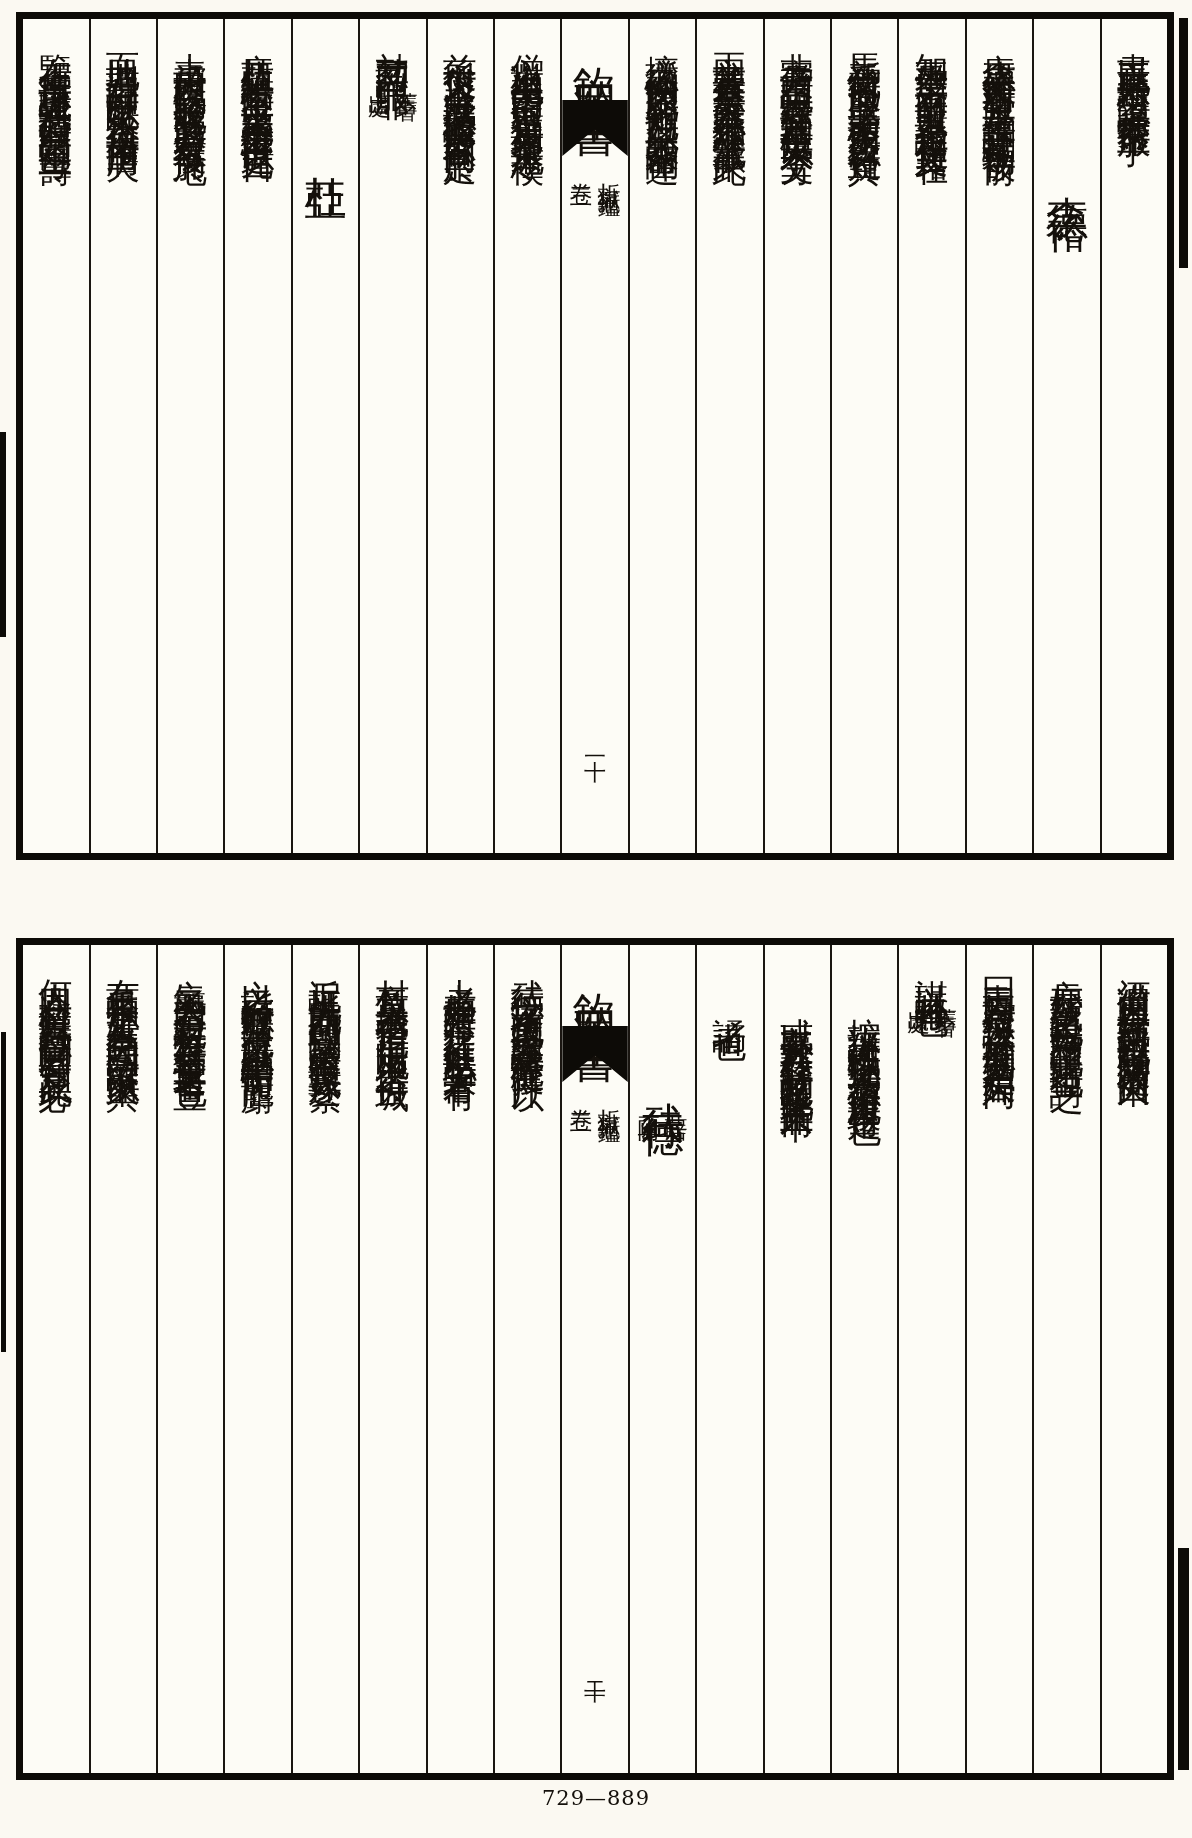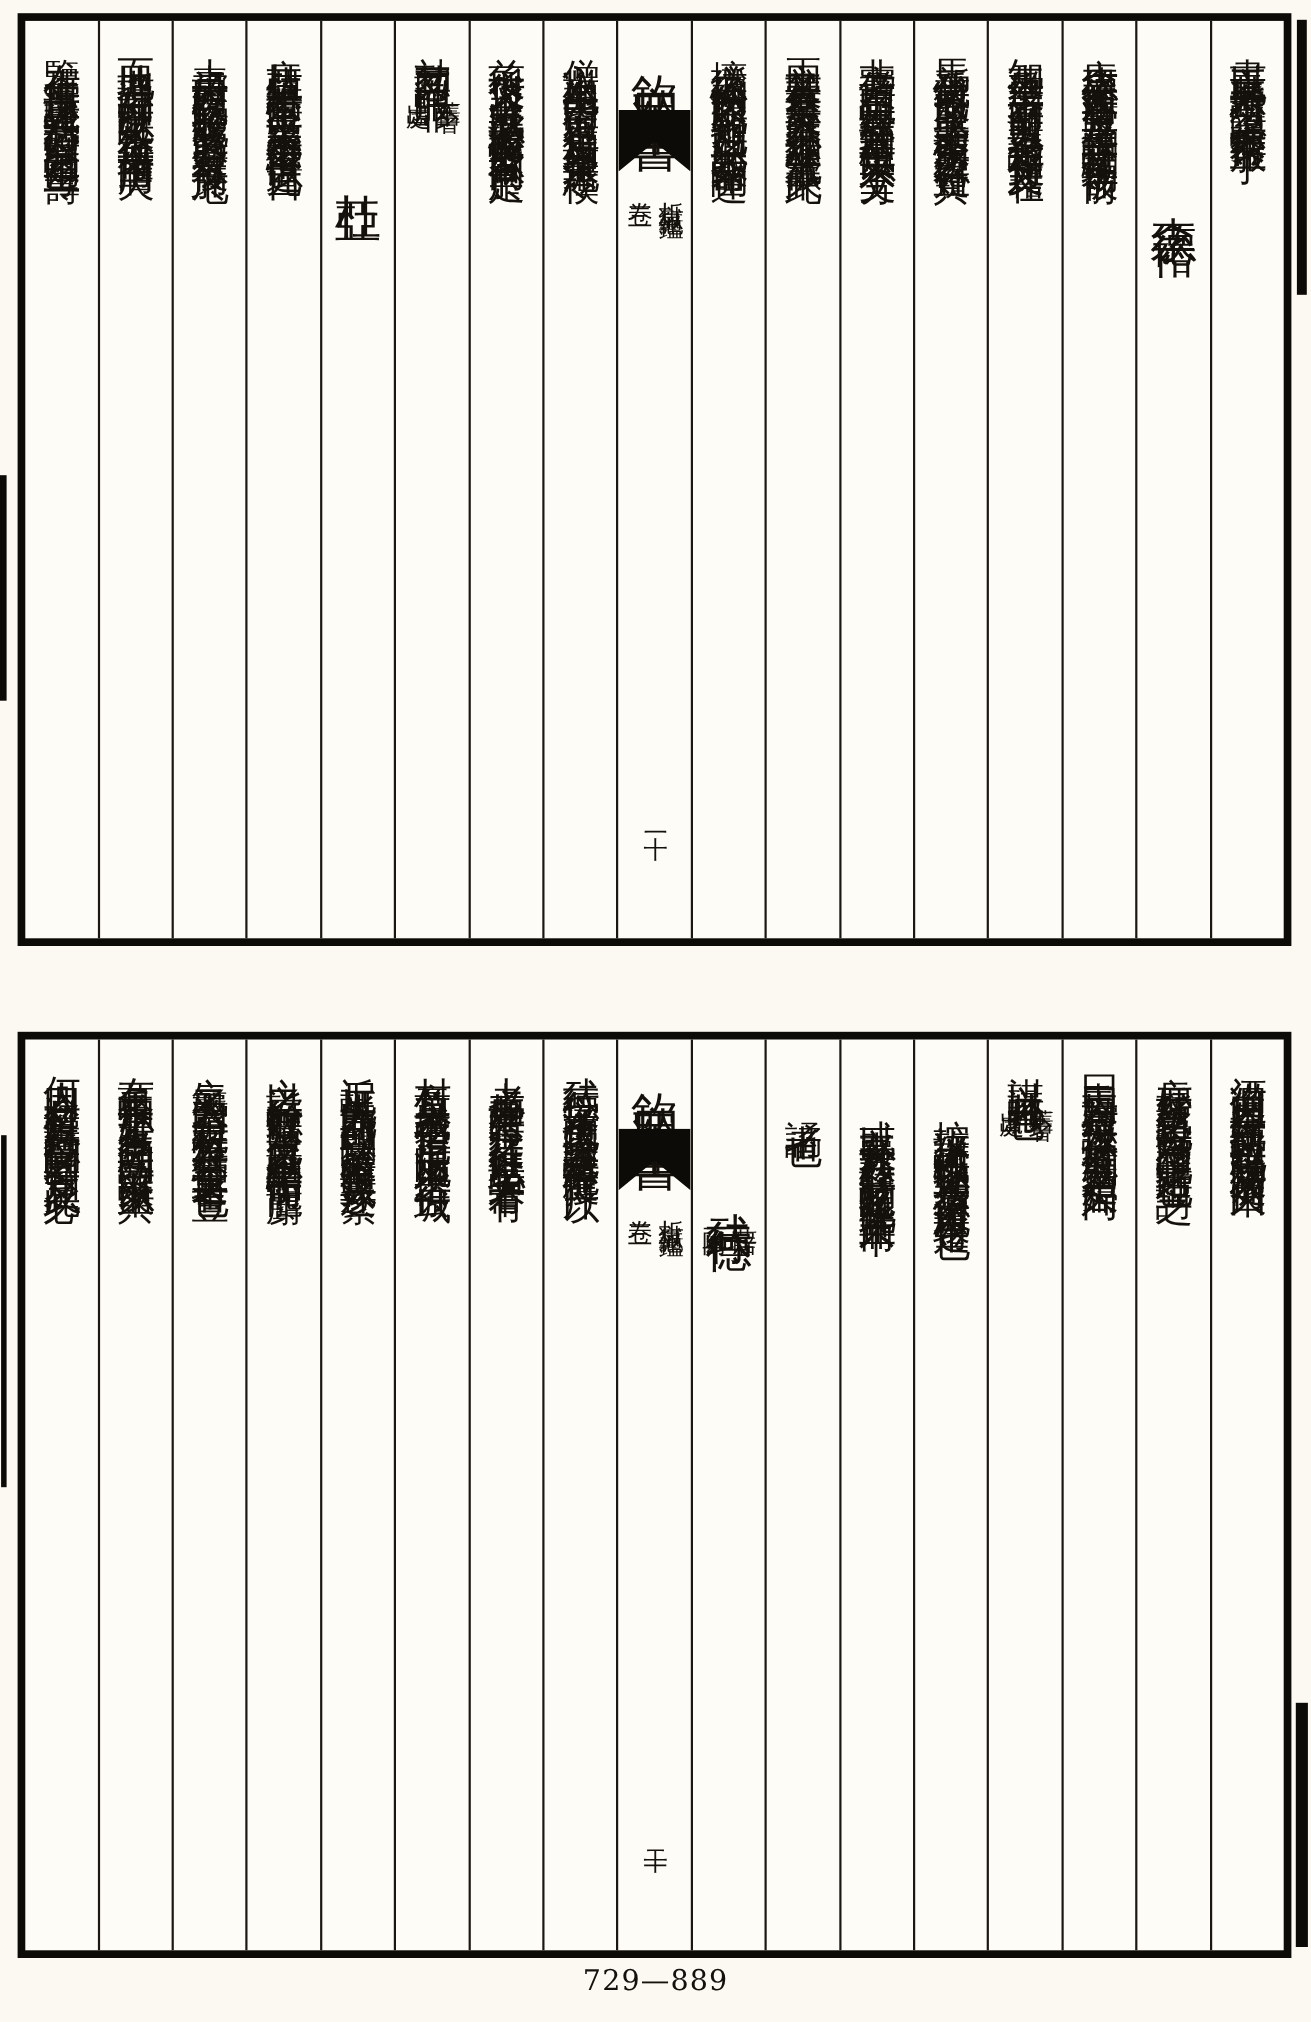--- a/index.html
+++ b/index.html
@@ -56,21 +56,21 @@
   .bx-sub { display:flex; flex-direction:row-reverse; gap:5px; margin-top:9px; align-items:flex-start; }
   .bx-sub .vtext { font-size:23px; letter-spacing:4px; }
   .bx-folio {
     writing-mode:vertical-rl; text-orientation:upright;
     font-size:22px; letter-spacing:2px; line-height:1;
     margin-top:auto; margin-bottom:106px;
   }
   .footer {
     position:absolute; top:1786px; left:0; width:100%;
     text-align:center;
-    font-size:26px; letter-spacing:1px;
+    font-size:21px; letter-spacing:1px;
     font-family:"DejaVu Serif","Liberation Serif",serif;
   }
   .artifact { position:absolute; background:#0d0b07; }
   #art-left-1  { left:0px;    top:432px;  width:6px;  height:205px; }
   #art-left-2  { left:1px;    top:1032px; width:5px;  height:320px; }
   #art-right-1 { left:1179px; top:18px;   width:9px;  height:250px; }
   #art-right-2 { left:1178px; top:1548px; width:11px; height:222px; }
 </style>
 </head>
 <body>

